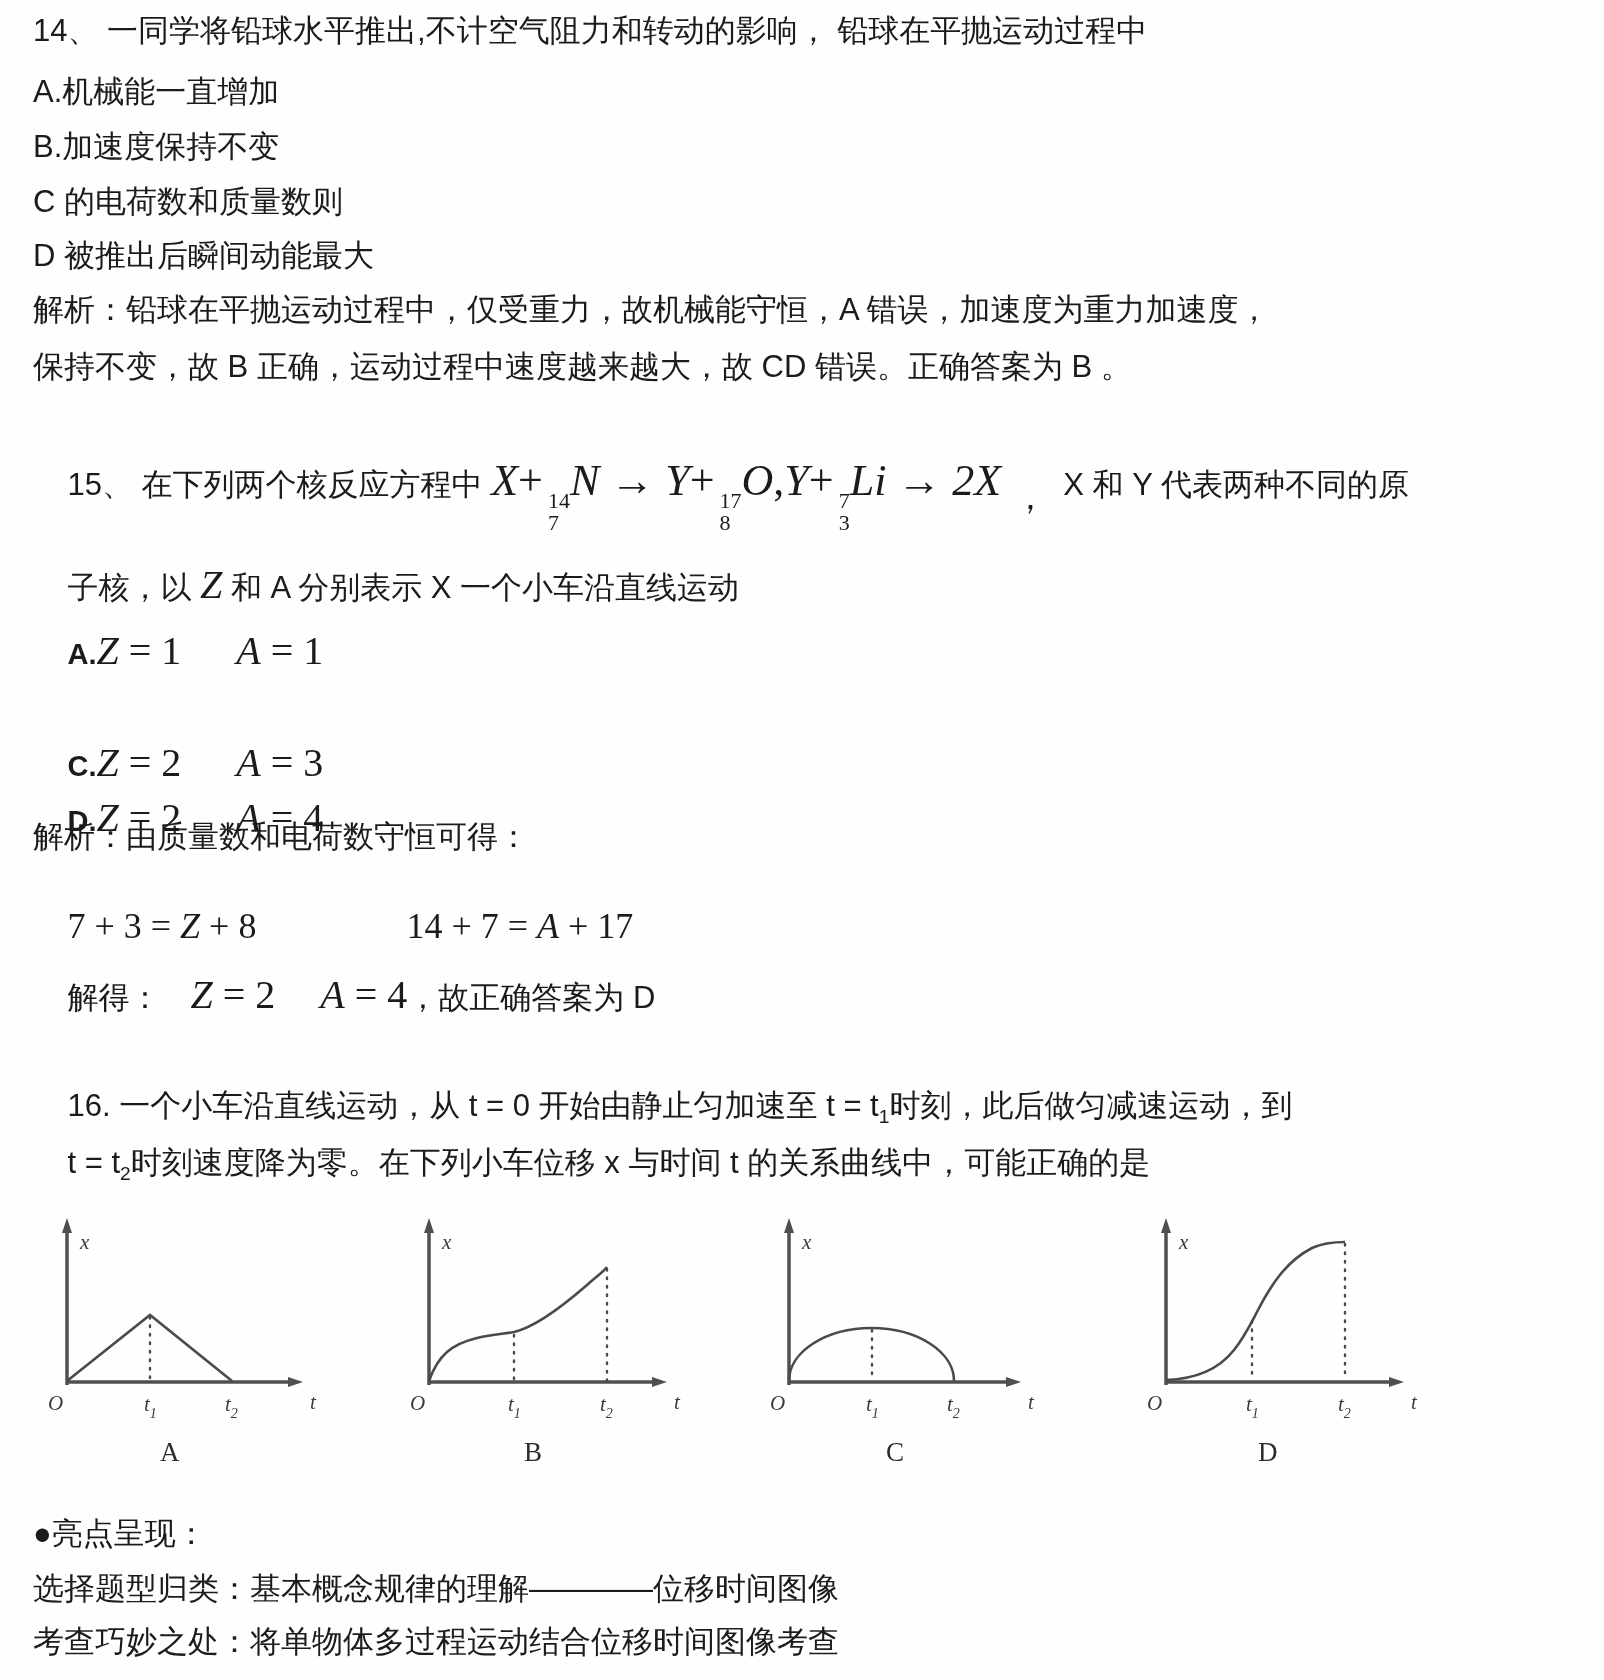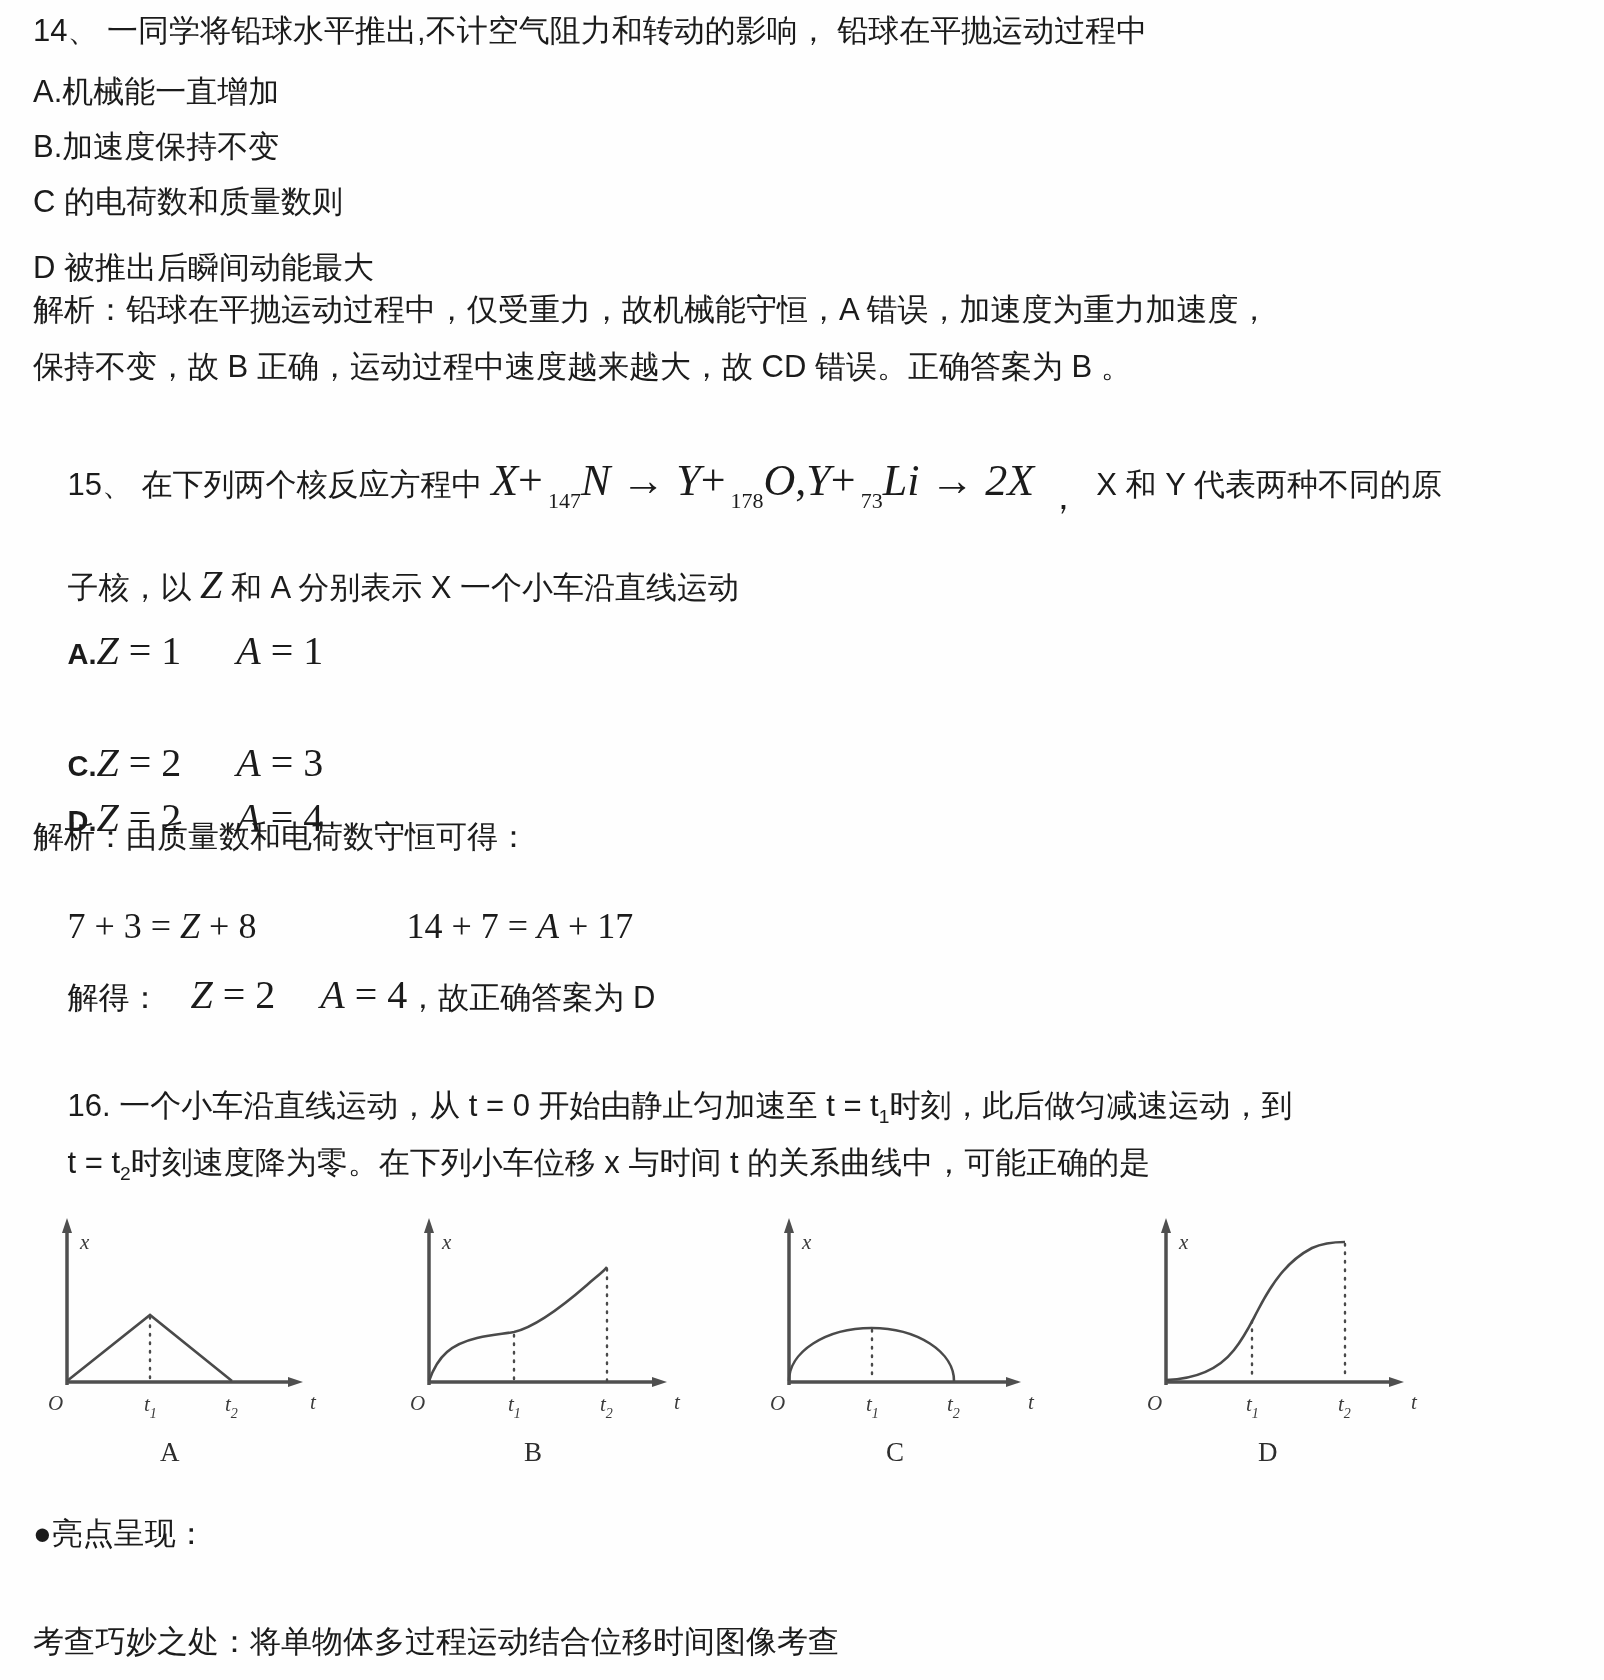--- a/index.html
+++ b/index.html
@@ -16,21 +16,21 @@
     font-size:31px;line-height:1.25;
     white-space:pre;color:#1b1b1b;
   }
   .math{font-family:"Liberation Serif","DejaVu Serif",serif;}
   .mvar{font-style:italic;}
   .m44{font-size:44px;line-height:1.1;}
   .m40{font-size:40px;line-height:1.1;}
   .m42{font-size:36px;line-height:1.1;}
   .optlabel{font-size:29px;font-weight:bold;}
   .supsub{
-    display:inline-flex;align-items:flex-start;
+    display:inline-flex;flex-direction:column;align-items:flex-start;
     font-size:22px;line-height:1.0;
     font-family:"Liberation Serif","DejaVu Serif",serif;
     vertical-align:-0.62em;margin:0 0 0 5px;font-style:normal;
   }
   .lowcomma{display:inline-block;transform:translateY(14px);margin:0 16px 0 12px;font-size:34px;}
   .gap55{display:inline-block;width:55px;}
   .gap150{display:inline-block;width:150px;}
   .gap30{display:inline-block;width:30px;}
   .gap45{display:inline-block;width:45px;}
   .figrow{position:absolute;top:1197px;left:0;width:1604px;height:290px;}
@@ -45,21 +45,21 @@
 </style>
 </head>
 <body>
 
 <div id="page">
 
   <div class="line" style="top:12px">14、 一同学将铅球水平推出,不计空气阻力和转动的影响， 铅球在平抛运动过程中</div>
   <div class="line" style="top:73px">A.机械能一直增加</div>
   <div class="line" style="top:128px">B.加速度保持不变</div>
   <div class="line" style="top:183px">C 的电荷数和质量数则</div>
-  <div class="line" style="top:249px">D 被推出后瞬间动能最大</div>
+  <div class="line" style="top:237px">D 被推出后瞬间动能最大</div>
   <div class="line" style="top:291px">解析：铅球在平抛运动过程中，仅受重力，故机械能守恒，A 错误，加速度为重力加速度，</div>
   <div class="line" style="top:348px">保持不变，故 B 正确，运动过程中速度越来越大，故 CD 错误。正确答案为 B 。</div>
 
   <div class="line" style="top:418px">
     <span>15、 在下列两个核反应方程中 </span><span class="math m44"><span class="mvar">X</span><span>+</span><span class="supsub"><span>14</span><span>7</span></span><span class="mvar">N</span><span> → </span><span class="mvar">Y</span><span>+</span><span class="supsub"><span>17</span><span>8</span></span><span class="mvar">O</span><span>,</span><span class="mvar">Y</span><span>+</span><span class="supsub"><span>7</span><span>3</span></span><span class="mvar">Li</span><span> → </span><span class="mvar">2X</span></span><span class="lowcomma">，</span><span>X 和 Y 代表两种不同的原</span>
   </div>
 
   <div class="line" style="top:524px">
     <span>子核，以 </span><span class="math m40 mvar">Z</span><span> 和 A 分别表示 X 一个小车沿直线运动</span>
   </div>
@@ -151,15 +151,16 @@
       <text class="glabel" x="26" y="213">O</text>
       <text class="glabel" x="125" y="214"><tspan>t</tspan><tspan class="gsub" dy="7">1</tspan></text>
       <text class="glabel" x="217" y="214"><tspan>t</tspan><tspan class="gsub" dy="7">2</tspan></text>
       <text class="glabel" x="290" y="212">t</text>
       <text class="gcaption" x="137" y="264">D</text>
     </svg>
 
   </div>
 
   <div class="line" style="top:1515px">●亮点呈现：</div>
+  <div class="line" style="top:1570px">选择题型归类：基本概念规律的理解————位移时间图像</div>
   <div class="line" style="top:1623px">考查巧妙之处：将单物体多过程运动结合位移时间图像考查</div>
 
 </div>
 
 </body></html>

